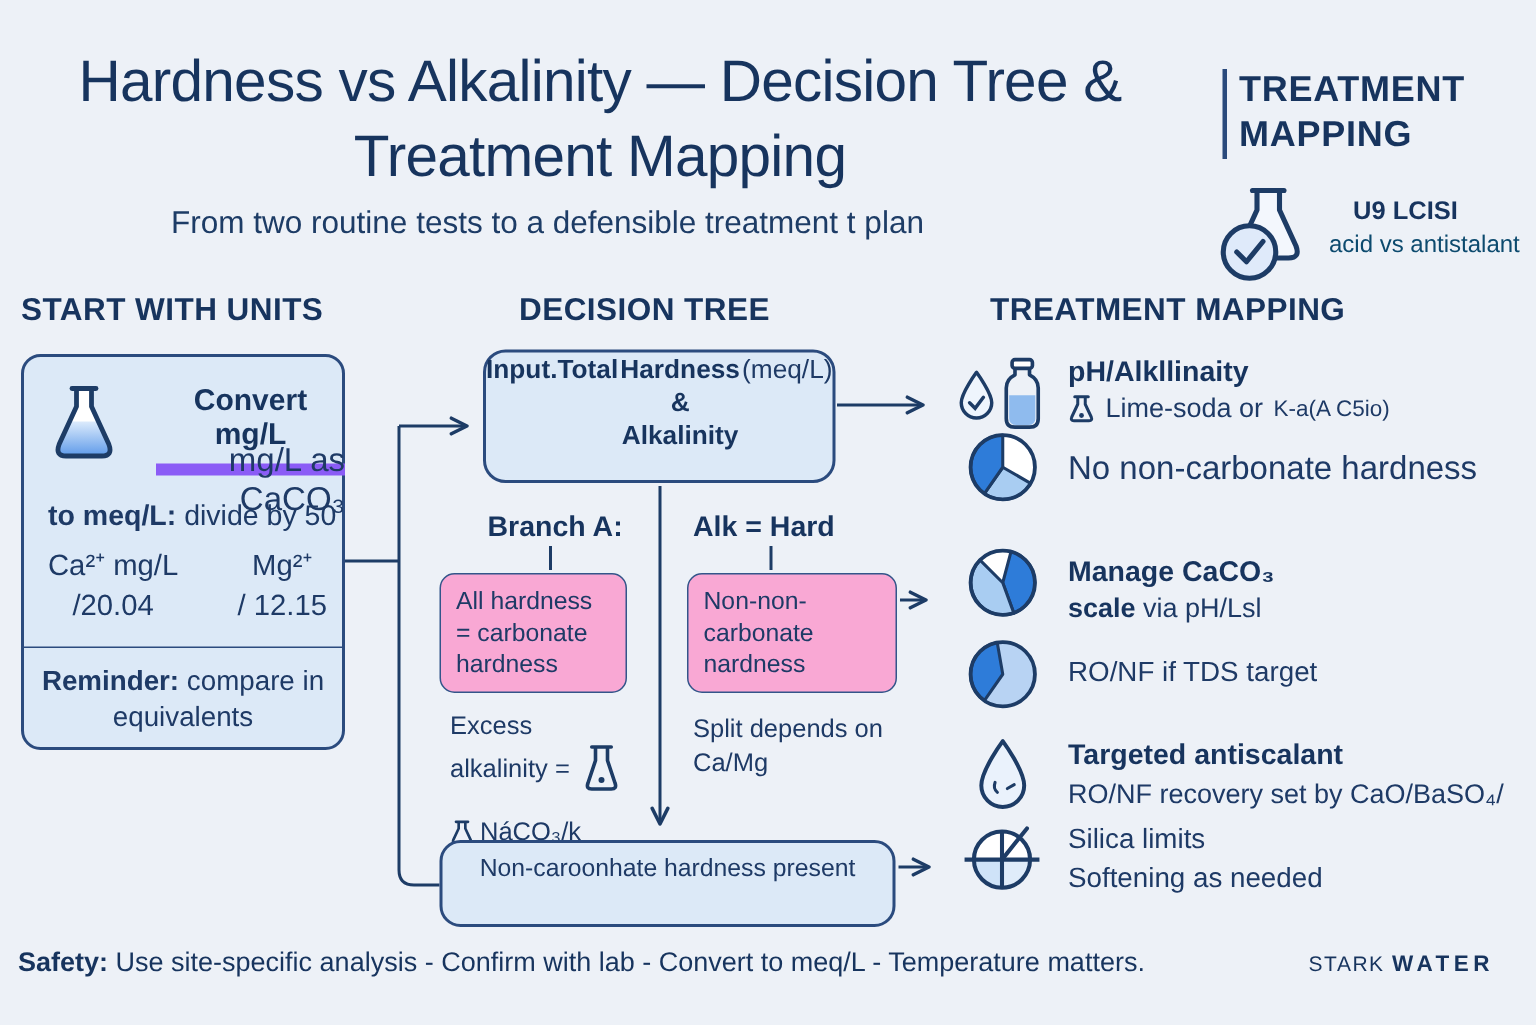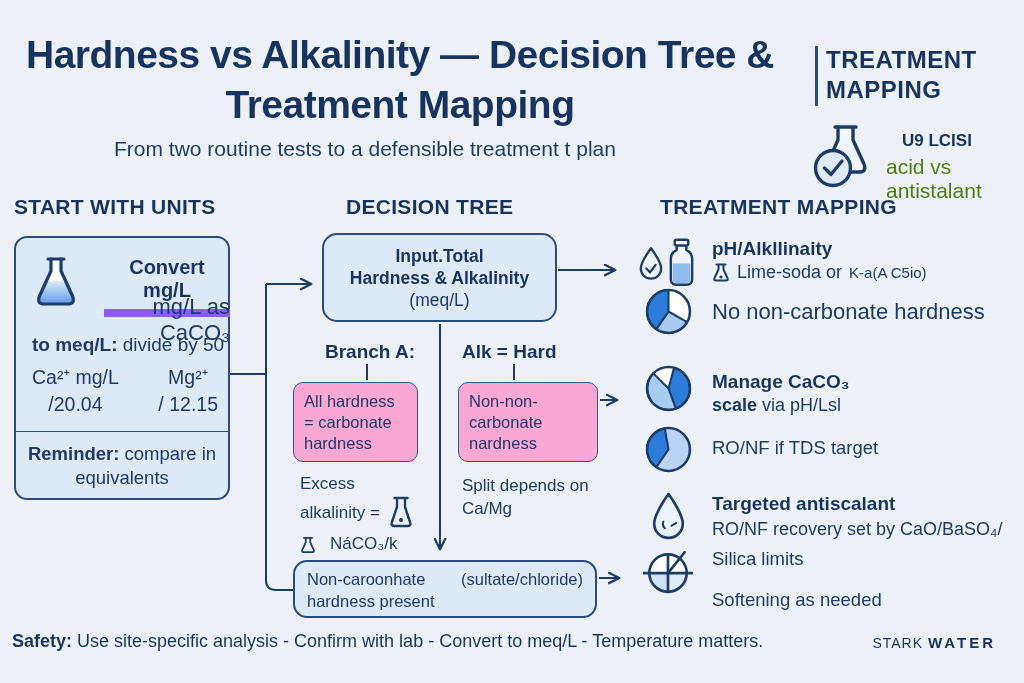--- a/index.html
+++ b/index.html
@@ -9,35 +9,35 @@
     font-family:"Liberation Sans",sans-serif;
     color:#1e3a66;
   }
   .abs{position:absolute}
   .navy{color:#17345e}
   .b{font-weight:bold}
 
   
   .main-title{
     left:0;top:30px;width:800px;text-align:center;
-    font-size:39px;line-height:50px;font-weight:bold;color:#17345e;
+    font-size:39px;line-height:50px;font-weight:normal;color:#17345e;
     letter-spacing:-0.5px;
   }
   .subtitle{
     left:0;top:137px;width:730px;text-align:center;
     font-size:21px;color:#1d3c66;
   }
   .corner-bar{left:815px;top:46px;width:3px;height:60px;background:#2a4a7c}
   .corner-label{
     left:826px;top:45px;font-size:24px;line-height:30px;font-weight:bold;
     color:#17345e;letter-spacing:0.5px;
   }
   .badge-icon{left:812px;top:122px}
   .badge-title{left:902px;top:131px;font-size:17px;font-weight:bold;color:#17345e}
-  .badge-sub{left:886px;top:155px;font-size:21px;color:#4d7c0f}
+  .badge-sub{left:886px;top:155px;font-size:16px;color:#0c4a6e}
 
   
   .sec-head{font-size:21px;font-weight:bold;color:#17345e;letter-spacing:0.3px}
 
   
   .panel{
     background:#dce9f7;border:2px solid #2b4b7e;border-radius:13px;
     box-sizing:border-box;
   }
   .subbox{
@@ -50,21 +50,21 @@
   .convert-title{left:88px;top:18px;width:126px;text-align:center;font-size:20px;font-weight:bold;
     border-bottom:8px solid #8b5cf6;padding-bottom:7px;color:#17345e}
   .convert-sub{left:78px;top:56px;width:136px;text-align:right;font-size:22px}
   .meq-line{left:16px;top:96px;font-size:19px}
   .ion-grid{left:16px;top:126px;width:186px;display:flex;justify-content:space-between;font-size:19.5px;line-height:27px}
   .start-divider{left:0;top:193px;width:100%;height:0;border-top:1.8px solid #2b4b7e}
   .reminder{left:8px;top:204px;width:196px;text-align:center;font-size:18.5px;line-height:24px}
 
   
   .input-box{left:322px;top:233px;width:235px;height:89px;border-radius:15px;
-    display:flex;flex-direction:column;justify-content:center;text-align:center;
+    display:flex;flex-direction:row;justify-content:center;text-align:center;
     font-size:17.5px;line-height:22px}
   .branch-label{font-size:19px;font-weight:bold;color:#17345e}
   .box-a{left:293px;top:382px;width:125px;height:80px}
   .box-b{left:458px;top:382px;width:140px;height:80px}
   .excess{left:300px;top:472px;width:160px;font-size:17px;line-height:23px}
   .split-note{left:462px;top:474px;width:140px;font-size:17px;line-height:23px}
   .result-box{left:293px;top:560px;width:304px;height:58px;border-radius:14px;
     padding:6px 12px;font-size:16.5px;line-height:22px;display:flex;flex-direction:row;justify-content:center}
 
   
@@ -185,36 +185,35 @@
   <div style="display:flex;align-items:center;gap:8px">
     <span>alkalinity =</span>
     <span>
       <svg width="26" height="34" viewBox="0 0 26 34">
         <path d="M9,3 L9,12 L4,27 Q2.5,31 6.5,31 L19.5,31 Q23.5,31 22,27 L17,12 L17,3" fill="none" stroke="#1d3c66" stroke-width="2.4" stroke-linejoin="round"></path>
         <line x1="6.5" y1="3" x2="19.5" y2="3" stroke="#1d3c66" stroke-width="2.4" stroke-linecap="round"></line>
         <circle cx="13" cy="25" r="2" fill="#1d3c66"></circle>
       </svg>
     </span>
   </div>
-  <div style="display:flex;align-items:flex-end;gap:14px;margin-top:3px">
+  <div style="display:flex;align-items:center;gap:4px;margin-top:14px">
     <span>
       <svg width="16" height="20" viewBox="0 0 18 20">
         <path d="M6.5,2 L6.5,7 L2.5,15.5 Q1.5,18 4,18 L14,18 Q16.5,18 15.5,15.5 L11.5,7 L11.5,2" fill="none" stroke="#1d3c66" stroke-width="2" stroke-linejoin="round"></path>
         <line x1="4.5" y1="2" x2="13.5" y2="2" stroke="#1d3c66" stroke-width="2" stroke-linecap="round"></line>
       </svg>
     </span>
     <span>NáCO₃/k</span>
   </div>
 </div>
 
 <div class="abs split-note">Split depends on Ca/Mg</div>
 
 <div class="abs panel result-box">
   <div>Non-caroonhate hardness present</div>
-  <div>(sultate/chloride)</div>
 </div>
 
 <div class="abs t-icon" style="top:238px">
   <span style="margin-top:8px">
     <svg width="24" height="34" viewBox="0 0 26 36">
       <path d="M13,2 C13,2 2,17 2,24 a11,11 0 0 0 22,0 C24,17 13,2 13,2 Z" fill="#eef5fd" stroke="#1d3c66" stroke-width="2.5" stroke-linejoin="round"></path>
       <path d="M8,24 L12,28 L18,20" fill="none" stroke="#1d3c66" stroke-width="2.5" stroke-linecap="round"></path>
     </svg>
   </span>
   <span>
@@ -285,21 +284,21 @@
     <circle cx="25" cy="27" r="18" fill="#ffffff"></circle>
     <path d="M25,27 L7,27 A18,18 0 0 0 25,45 Z" fill="#cfe3f8"></path>
     <path d="M25,27 L25,45 A18,18 0 0 0 43,27 Z" fill="#dfecfa"></path>
     <circle cx="25" cy="27" r="18" fill="none" stroke="#1d3c66" stroke-width="2.6"></circle>
     <line x1="1" y1="27" x2="49" y2="27" stroke="#1d3c66" stroke-width="2.6"></line>
     <line x1="25" y1="9" x2="25" y2="45" stroke="#1d3c66" stroke-width="2.6"></line>
     <line x1="25" y1="27" x2="41" y2="7" stroke="#1d3c66" stroke-width="2.6" stroke-linecap="round"></line>
   </svg>
 </div>
 <div class="abs t-text" style="left:712px;top:548px;font-size:18.5px">Silica limits</div>
-<div class="abs t-text" style="left:712px;top:589px;font-size:18.5px">Softening as needed</div>
+<div class="abs t-text" style="left:712px;top:574px;font-size:18.5px">Softening as needed</div>
 
 <div class="abs safety">
   <span class="b">Safety:</span><span>  Use site-specific analysis - Confirm with lab - Convert to meq/L - Temperature matters.</span>
 </div>
 <div class="abs brand">
   <span>STARK</span>
   <span class="bold-part">WATER</span>
 </div>
 
 </body></html>

